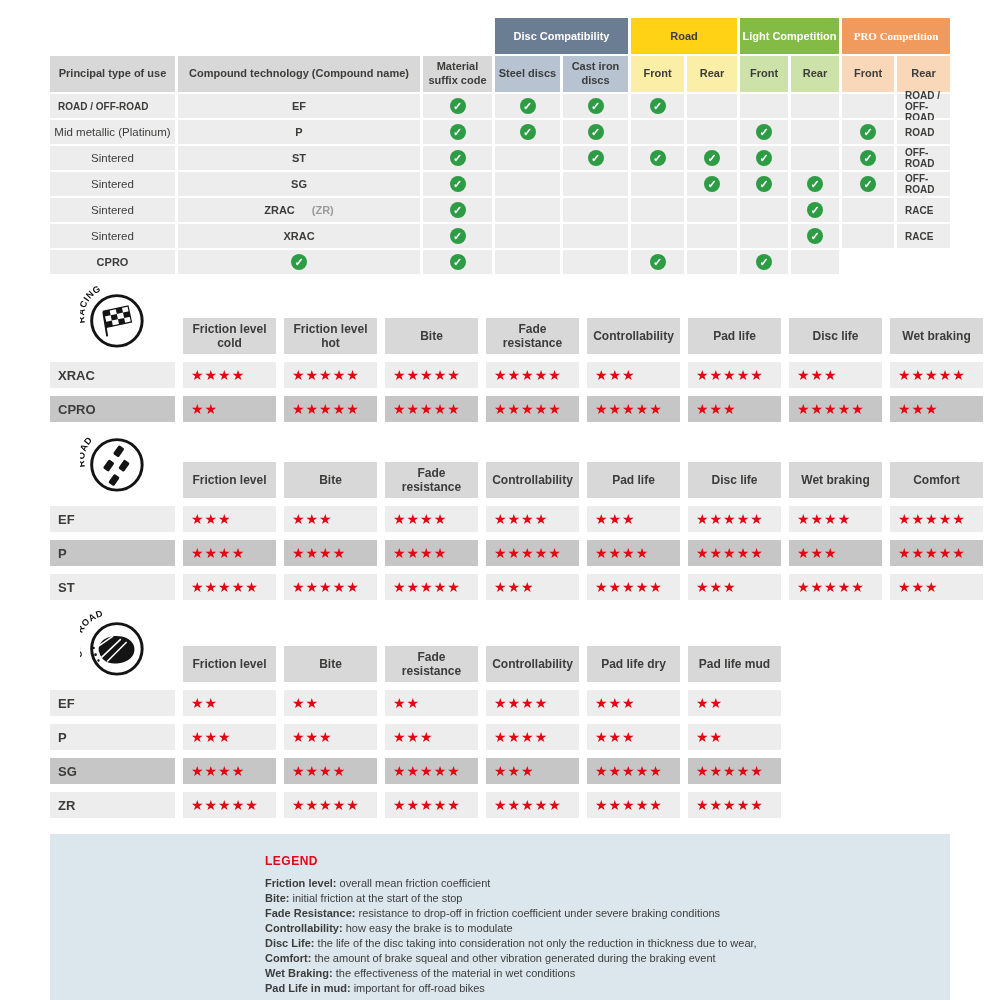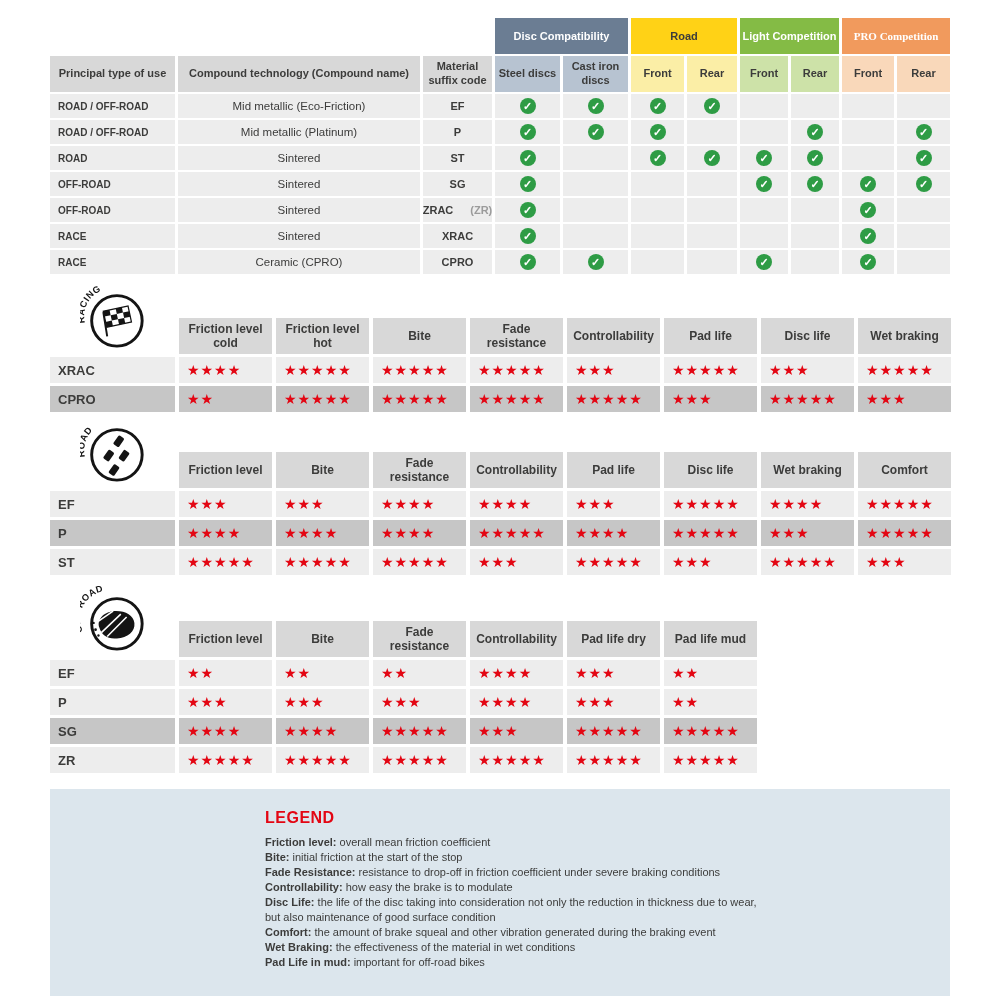--- a/index.html
+++ b/index.html
@@ -52,37 +52,37 @@
   }
 
   
   .section { position: relative; }
   #section-racing  { margin-top: 44px; }
   #section-road    { margin-top: 40px; }
   #section-offroad { margin-top: 46px; }
   .section-icon { position: absolute; left: 30px; top: -36px; width: 68px; height: 68px; }
   .icon-text { font-size: 9.5px; font-weight: bold; fill: #141414; letter-spacing: 0.5px;
                font-family: "Liberation Sans", sans-serif; }
-  .rating-grid { display: grid; column-gap: 4px; row-gap: 3px; }
+  .rating-grid { display: grid; column-gap: 4px; row-gap: 3px; gap: 8px; }
   .r-spacer { background: transparent; }
   .r-head {
     height: 36px; background: var(--header-cell, #d8d8d8);
     display: flex; align-items: center; justify-content: center;
     text-align: center; font-weight: bold; font-size: 12px; line-height: 1.2; padding: 2px 6px;
   }
   .r-label { height: 26px; display: flex; align-items: center; padding-left: 8px;
              font-weight: bold; font-size: 13px; }
   .r-cell  { height: 26px; display: flex; align-items: center; padding-left: 8px; }
   .shade-light { background: var(--row-light, #ededed); }
   .shade-dark  { background: var(--row-dark, #c6c6c6); }
   .stars { color: var(--star-red, #e30613); font-size: 14px; letter-spacing: 1px; line-height: 1; }
 
   
   .legend-box { margin-top: 16px; background: var(--legend-bg, #dce6ed); padding: 20px 40px 26px 215px; }
-  .legend-title { color: var(--star-red, #e30613); font-weight: bold; font-size: 16px;
+  .legend-title { color: var(--star-red, #e30613); font-weight: bold; font-size: 12px;
                   margin: 0 0 8px 0; letter-spacing: 0.5px; }
   .legend-line { font-size: 11px; line-height: 15px; }
   .legend-term { font-weight: bold; }
 </style>
 </head>
 <body>
 
 <div class="page">
 
   <div class="compat-grid" id="compat-grid">
@@ -96,21 +96,20 @@
       <div class="c-head sh-gray">Material suffix code</div>
       <div class="c-head sh-disc">Steel discs</div>
       <div class="c-head sh-disc">Cast iron discs</div>
       <div class="c-head sh-road">Front</div>
       <div class="c-head sh-road">Rear</div>
       <div class="c-head sh-light">Front</div>
       <div class="c-head sh-light">Rear</div>
       <div class="c-head sh-pro">Front</div>
       <div class="c-head sh-pro">Rear</div>
       <div class="c-cell c-use">ROAD / OFF-ROAD</div>
-      <div class="c-cell c-compound">Mid metallic (Eco-Friction)</div>
       <div class="c-cell c-code">
         <span>EF</span>
       </div>
       <div class="c-cell c-check">
         <span class="check">✓</span>
       </div>
       <div class="c-cell c-check">
         <span class="check">✓</span>
       </div>
       <div class="c-cell c-check">
@@ -223,21 +222,20 @@
       <div class="c-cell c-check"></div>
       <div class="c-cell c-check"></div>
       <div class="c-cell c-check"></div>
       <div class="c-cell c-check"></div>
       <div class="c-cell c-check"></div>
       <div class="c-cell c-check">
         <span class="check">✓</span>
       </div>
       <div class="c-cell c-check"></div>
       <div class="c-cell c-use">RACE</div>
-      <div class="c-cell c-compound">Ceramic (CPRO)</div>
       <div class="c-cell c-code">
         <span>CPRO</span>
       </div>
       <div class="c-cell c-check">
         <span class="check">✓</span>
       </div>
       <div class="c-cell c-check">
         <span class="check">✓</span>
       </div>
       <div class="c-cell c-check"></div>
@@ -536,20 +534,19 @@
   </div>
 
   <div class="legend-box">
     <div class="legend-title">LEGEND</div>
     <div id="legend-items">
         <div class="legend-line"><span class="legend-term">Friction level: </span><span class="legend-desc">overall mean friction coefficient</span></div>
         <div class="legend-line"><span class="legend-term">Bite: </span><span class="legend-desc">initial friction at the start of the stop</span></div>
         <div class="legend-line"><span class="legend-term">Fade Resistance: </span><span class="legend-desc">resistance to drop-off in friction coefficient under severe braking conditions</span></div>
         <div class="legend-line"><span class="legend-term">Controllability: </span><span class="legend-desc">how easy the brake is to modulate</span></div>
         <div class="legend-line"><span class="legend-term">Disc Life: </span><span class="legend-desc">the life of the disc taking into consideration not only the reduction in thickness due to wear,</span></div>
-        <div class="legend-line"><span class="legend-desc">but also maintenance of good surface condition</span></div>
         <div class="legend-line"><span class="legend-term">Comfort: </span><span class="legend-desc">the amount of brake squeal and other vibration generated during the braking event</span></div>
         <div class="legend-line"><span class="legend-term">Wet Braking: </span><span class="legend-desc">the effectiveness of the material in wet conditions</span></div>
         <div class="legend-line"><span class="legend-term">Pad Life in mud: </span><span class="legend-desc">important for off-road bikes</span></div>
       </div>
   </div>
 
 </div>
 
 </body></html>

